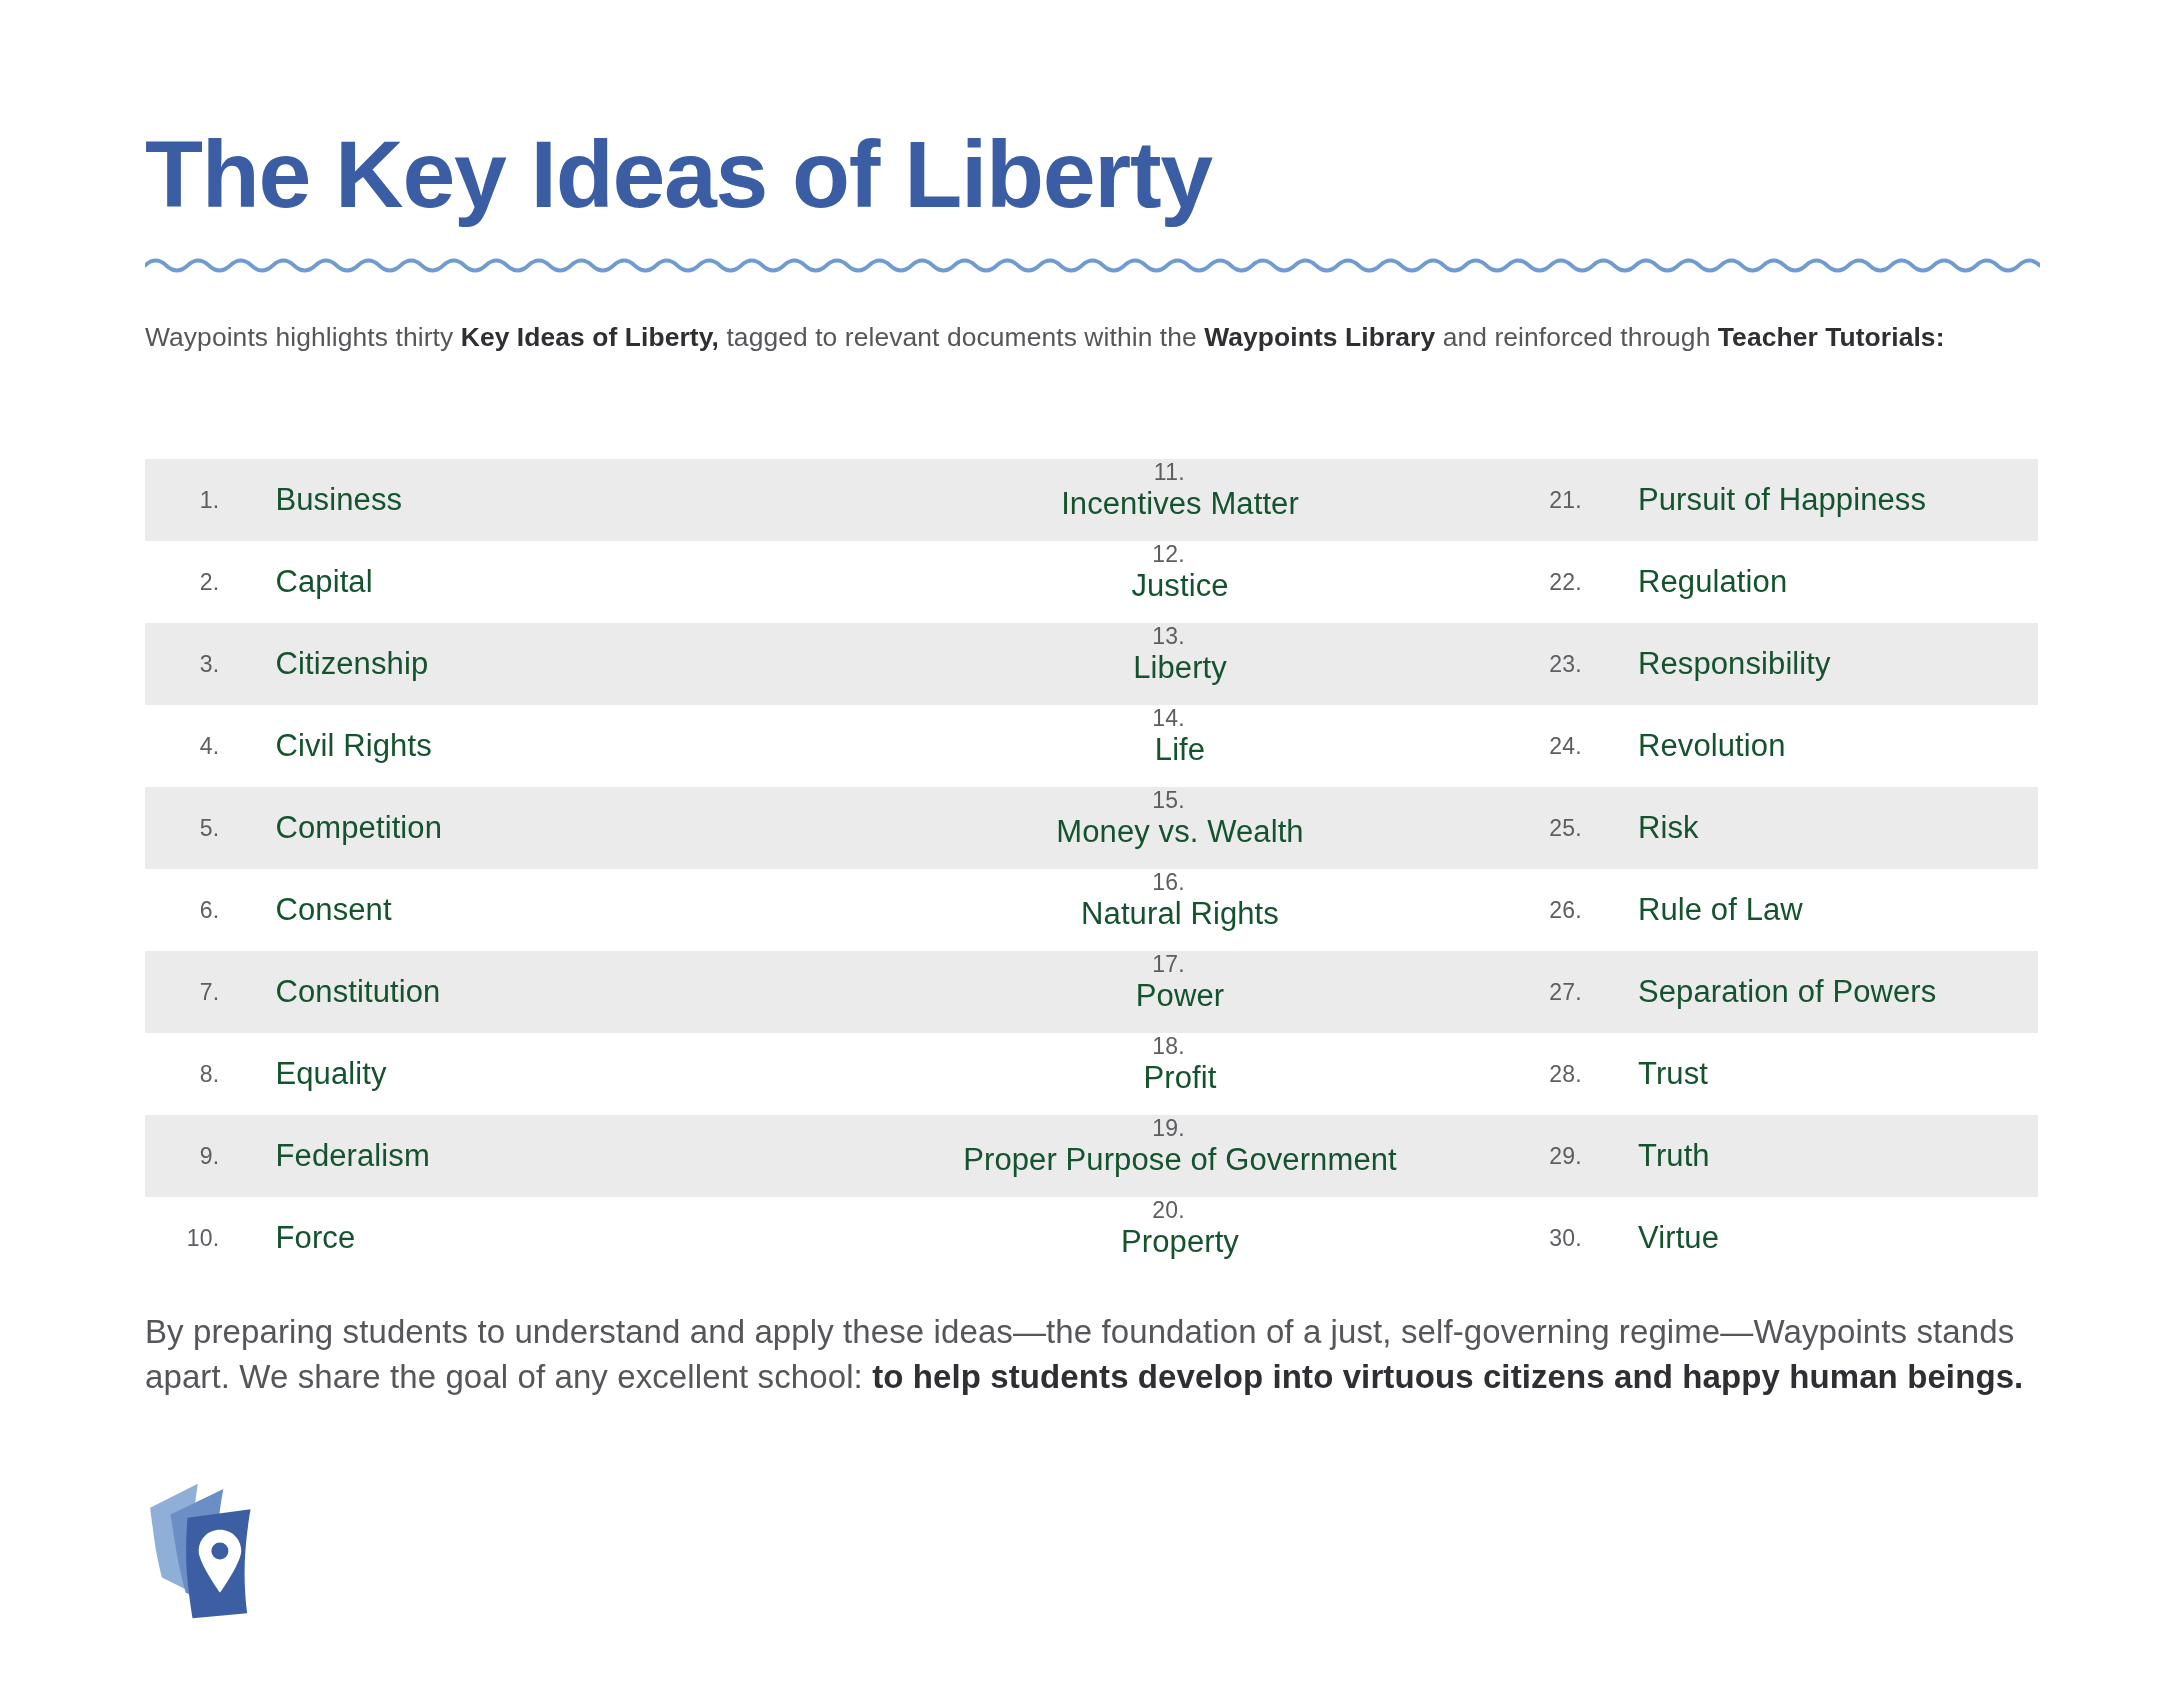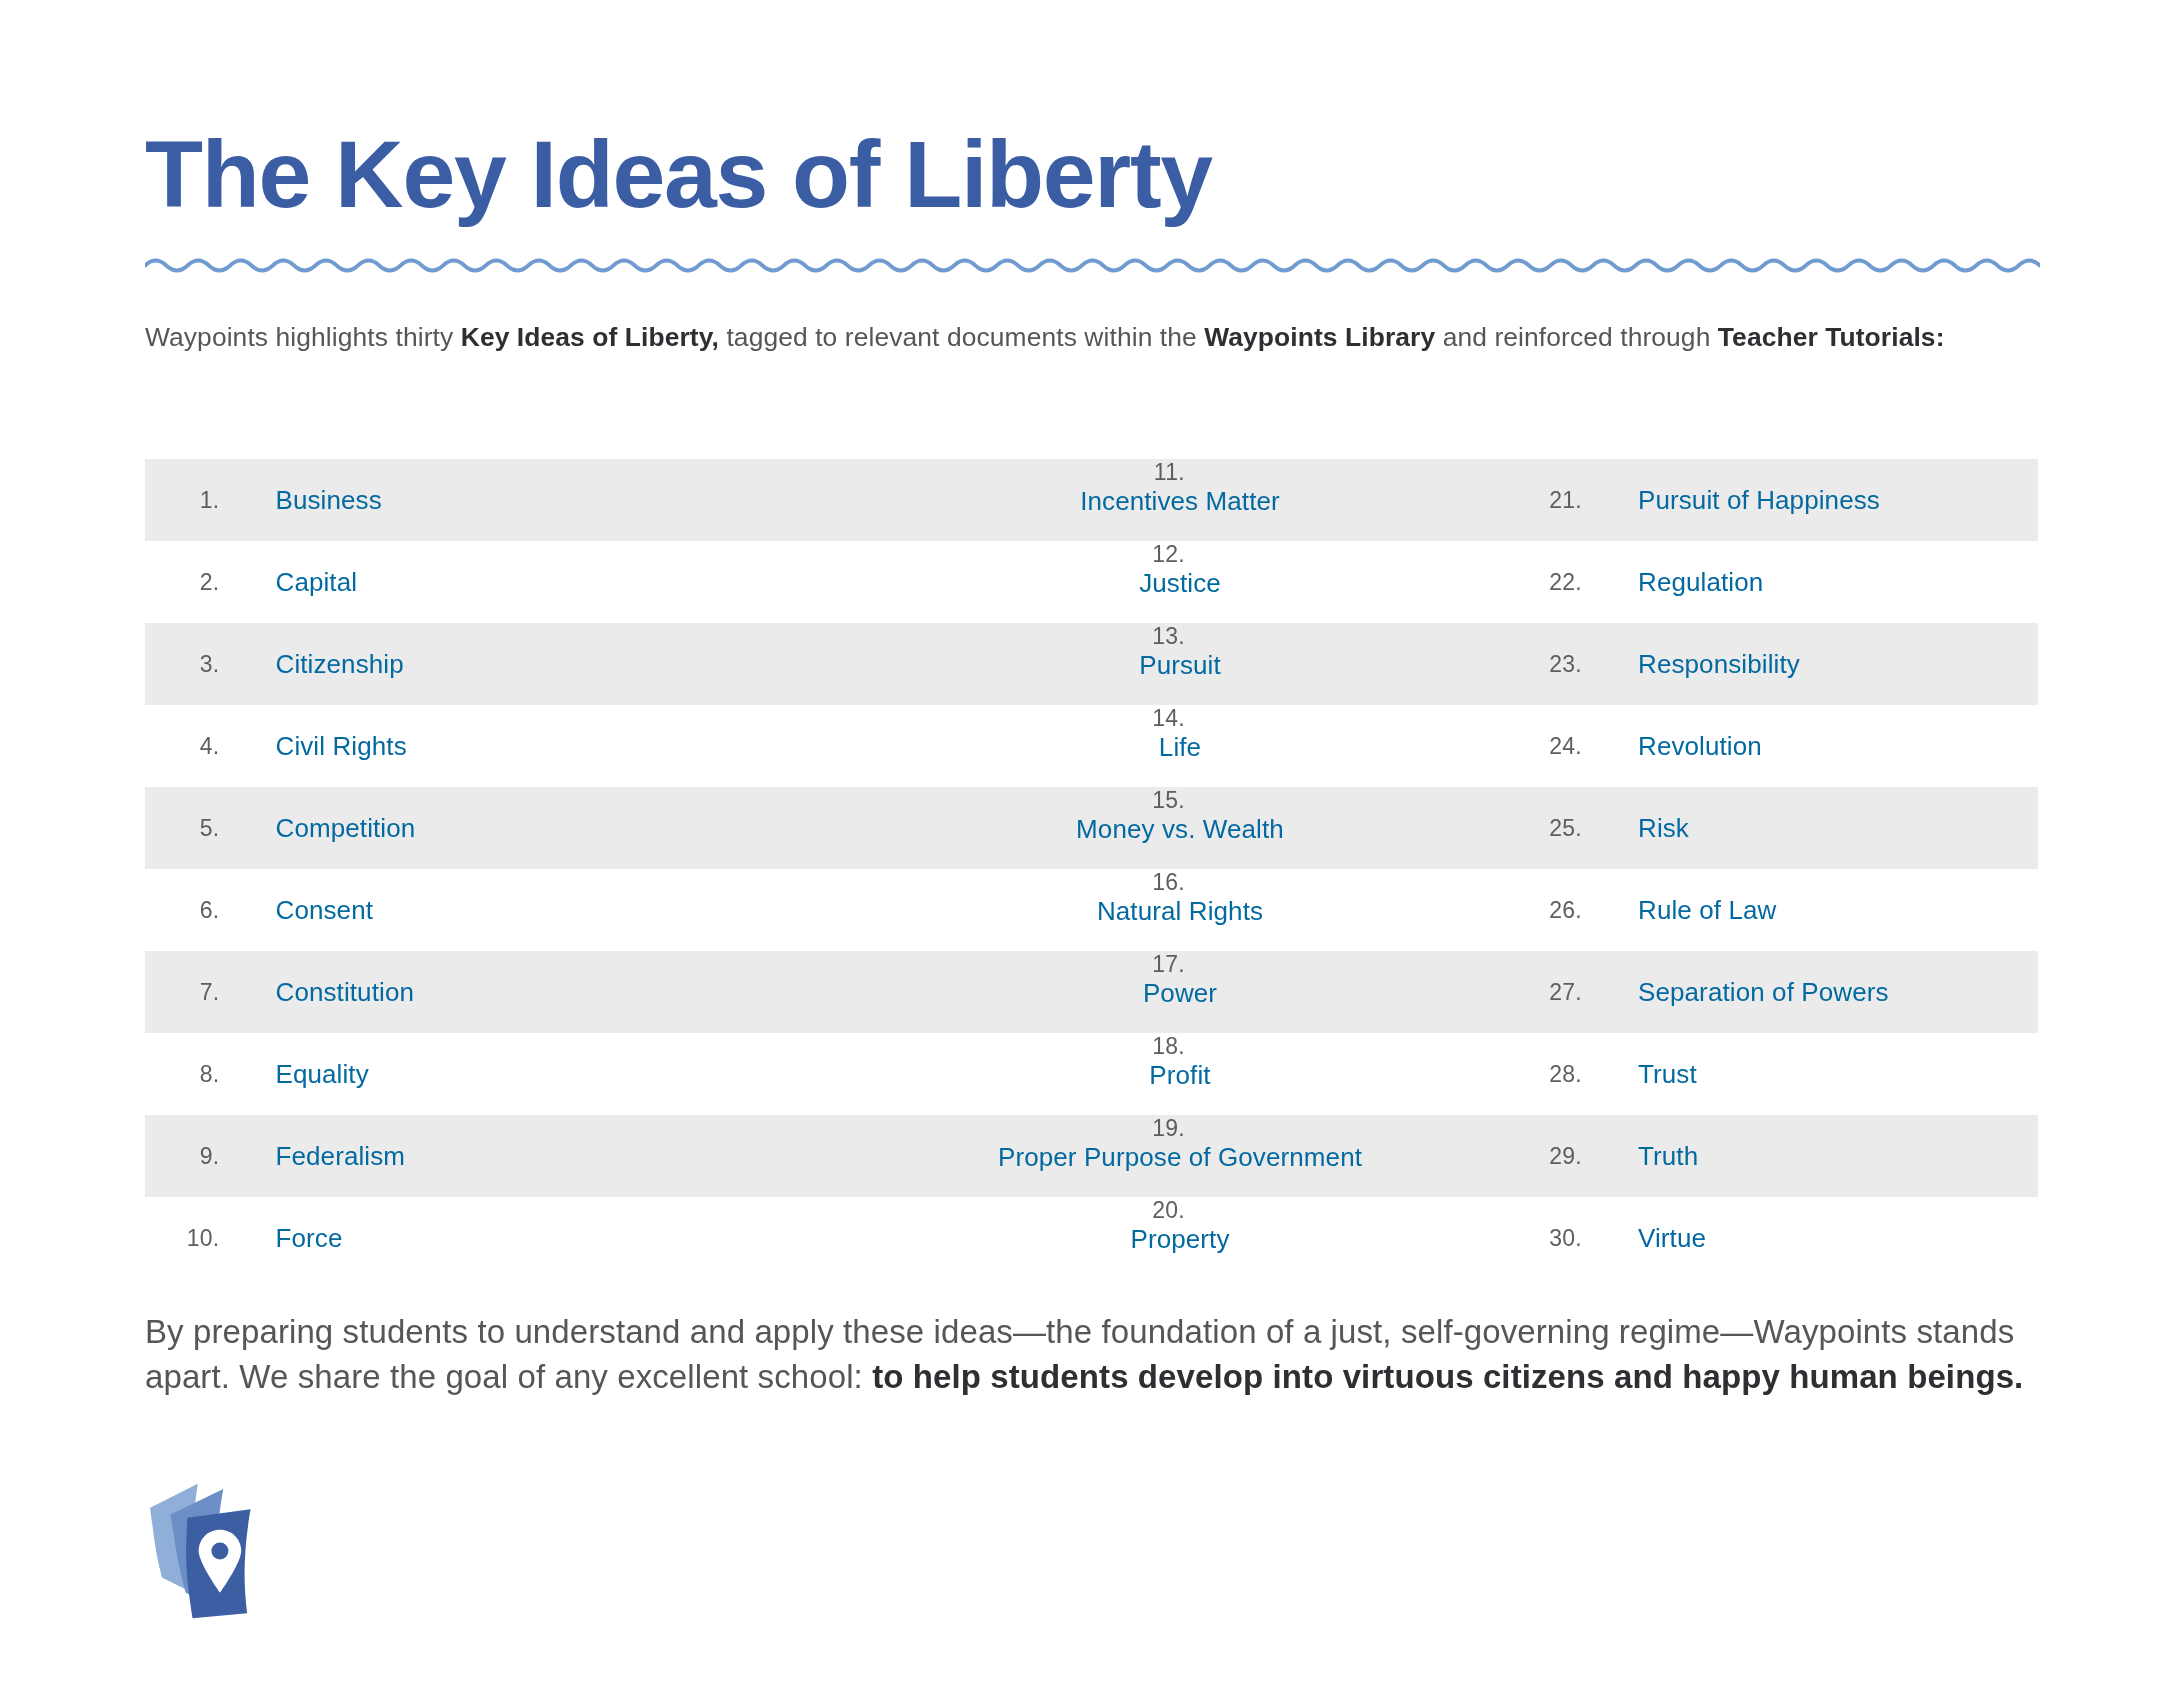--- a/index.html
+++ b/index.html
@@ -86,22 +86,22 @@
   .num {
     width: 66px;
     text-align: right;
     font-size: 23px;
     color: #5d5d62;
     letter-spacing: 0.3px;
     flex: 0 0 auto;
   }
   .label {
     padding-left: 56px;
-    font-size: 26px;
-    color: #0369a1;
+    font-size: 31px;
+    color: #14532d;
     letter-spacing: 0.1px;
     white-space: nowrap;
   }
   .cell.c1 .num { padding-left: 8.5px; }
   .cell.c2 .num { width: 66px; }
   .cell.c3 .num { width: 66px; }
 
   
   .closing {
     position: absolute;
@@ -175,21 +175,21 @@
           <span class="label">Regulation</span>
         </div>
       </div>
       <div class="trow alt">
         <div class="cell c1">
           <span class="num">3.</span>
           <span class="label">Citizenship</span>
         </div>
         <div class="cell c2">
           <span class="num">13.</span>
-          <span class="label">Pursuit</span>
+          <span class="label">Liberty</span>
         </div>
         <div class="cell c3">
           <span class="num">23.</span>
           <span class="label">Responsibility</span>
         </div>
       </div>
       <div class="trow">
         <div class="cell c1">
           <span class="num">4.</span>
           <span class="label">Civil Rights</span>

